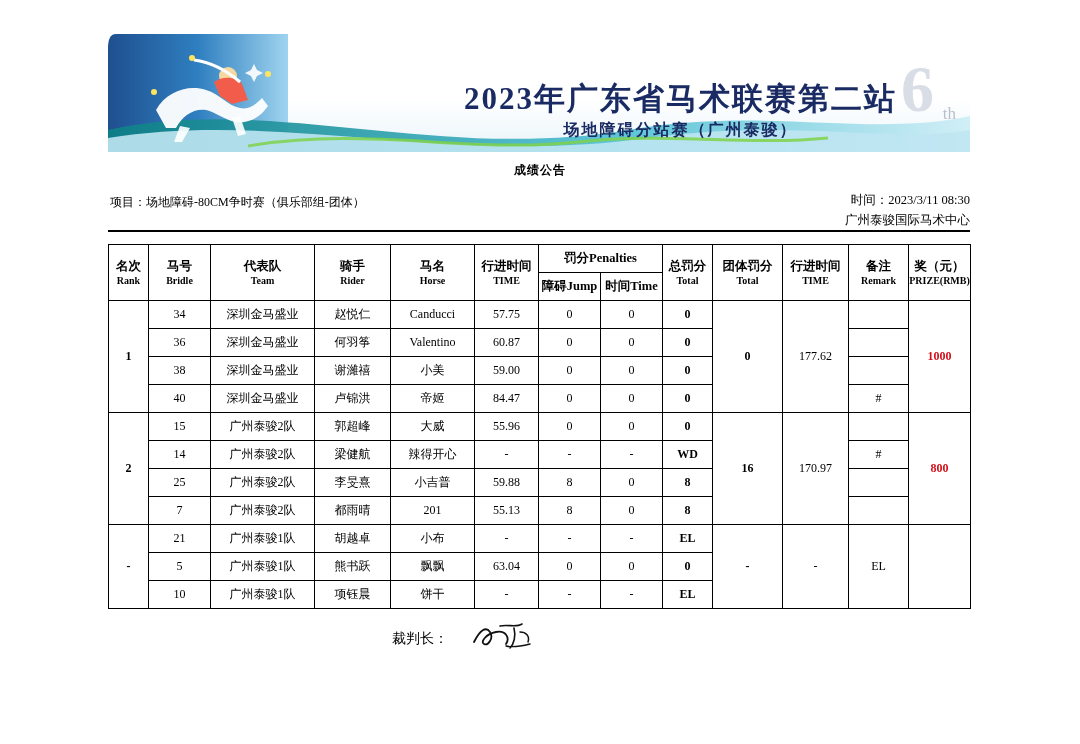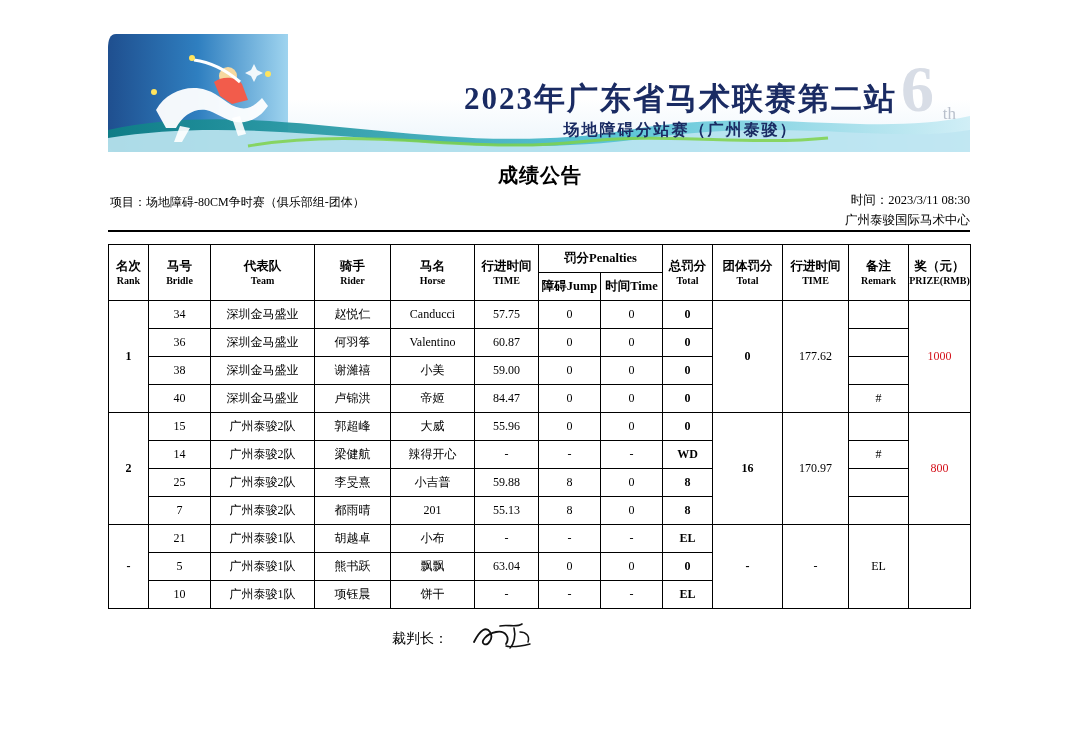--- a/index.html
+++ b/index.html
@@ -81,21 +81,21 @@
     font-size: 17px;
     color: #b9c0cc;
   }
 
   
   .results-cn {
     position: absolute;
     left: 0; top: 146px;
     width: 1080px;
     text-align: center;
-    font-size: 20px;
+    font-size: 12px;
     font-weight: bold;
     letter-spacing: 1px;
   }
   .results-en {
     position: absolute;
     left: 0; top: 164px;
     width: 1080px;
     text-align: center;
     font-size: 11px;
     font-weight: bold;
@@ -163,21 +163,21 @@
     line-height: 13px;
   }
   td.teamcell { font-size: 12px; }
   td.ridercell { font-size: 12px; margin-left: 8px; }
   td.horsecell { font-size: 12px; }
   td.timecell { font-family: "Liberation Serif", serif; font-size: 12px; }
   td.boldnum { font-weight: bold; font-size: 12px; }
   td.rankcell { font-weight: bold; font-size: 14px; }
   td.prizecell {
     color: #d4111b;
-    font-weight: normal;
+    font-weight: bold;
     font-size: 15px;
   }
   td.remarkcell { font-size: 12px; }
   td.teamtotal { font-weight: bold; font-size: 12px; }
   td.teamtime { font-size: 12px; }
 
   
   .judge-label {
     position: absolute;
     left: 392px;

